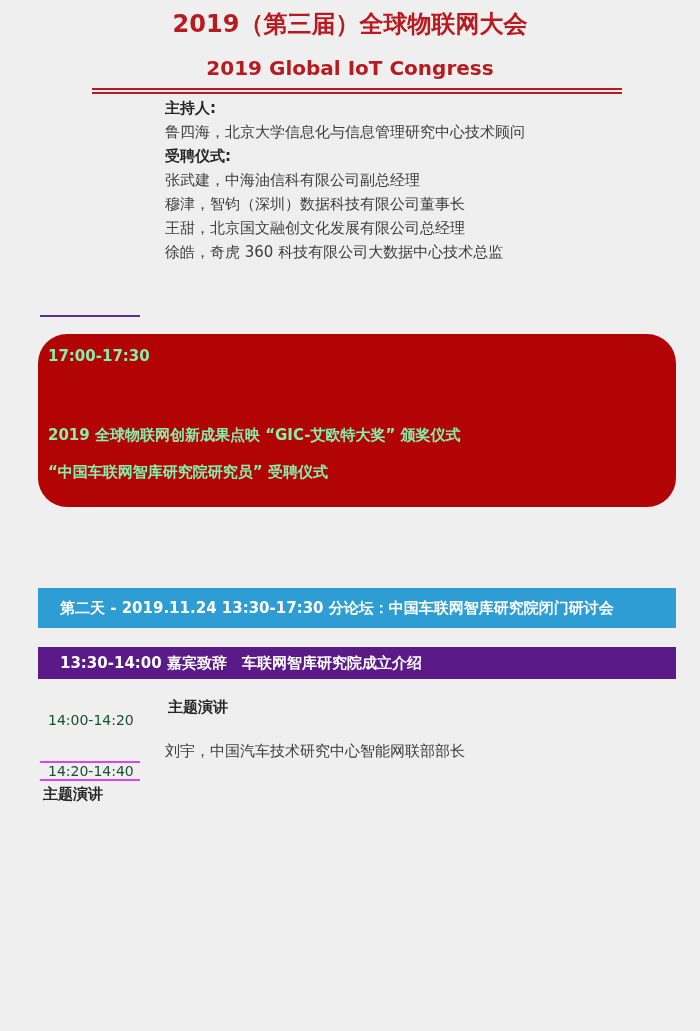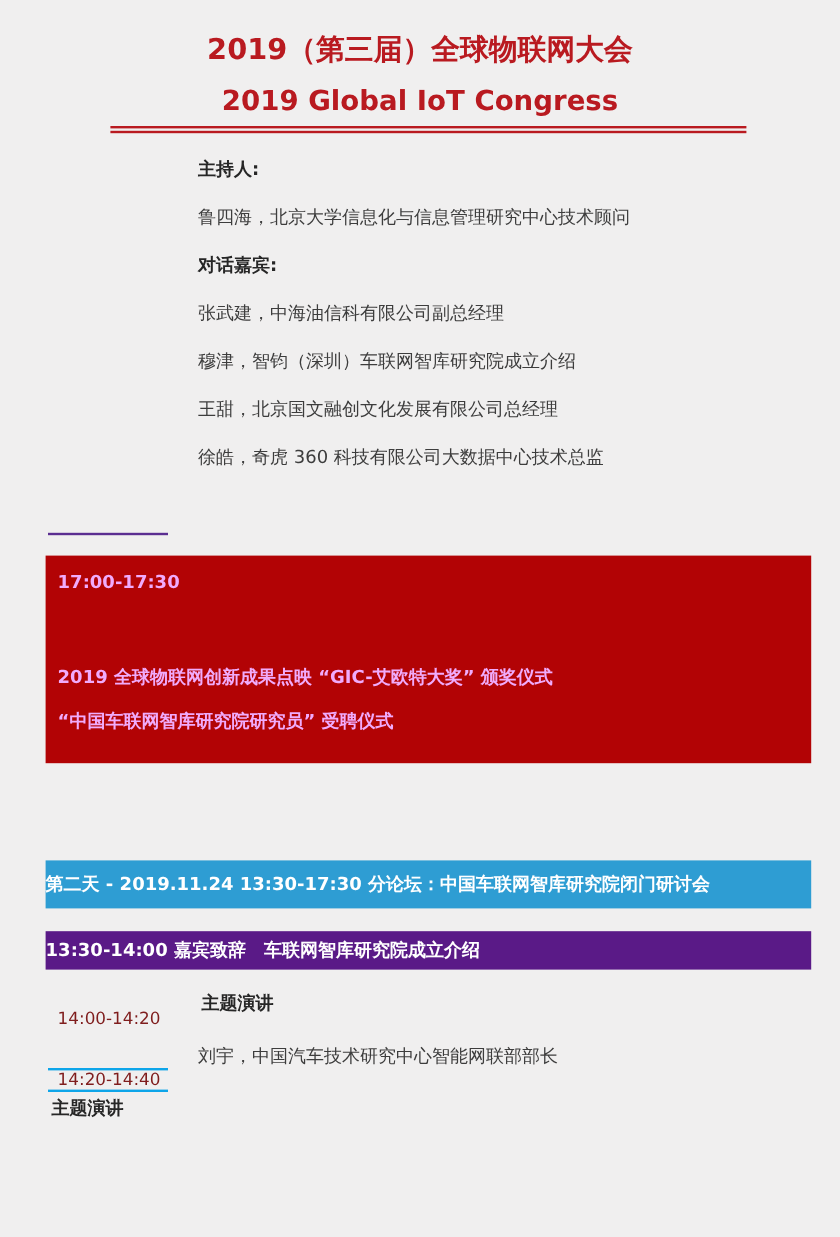--- a/index.html
+++ b/index.html
@@ -9,101 +9,102 @@
     height: 1031px;
     background: #F0EFEF;
     font-family: "DejaVu Sans", "Liberation Sans", sans-serif;
     color: #3D3D3D;
     overflow: hidden;
   }
 
   
   .title-cn {
     margin: 0;
-    padding-top: 27px;
+    padding-top: 10px;
     font-size: 24px;
     line-height: 28px;
     font-weight: bold;
     text-align: center;
     color: #B91A20;
   }
   .title-en {
     margin: 16px 0 0 0;
-    font-size: 23px;
+    font-size: 20px;
     line-height: 28px;
     font-weight: bold;
     text-align: center;
     color: #B91A20;
   }
   .double-rule {
     margin: 6px 0 0 92px;
     width: 530px;
     height: 2px;
     border-top: 2px solid #B91A20;
     border-bottom: 2px solid #B91A20;
   }
 
   
   .panel-info { margin: 0 40px 0 165px; }
   .panel-info p {
-    margin: 21px 0 0 0;
+    margin: 5px 0 0 0;
     font-size: 15px;
     line-height: 19px;
   }
   .label { font-weight: bold; color: #262626; }
 
   
   .divider {
     margin: 53px 0 0 40px;
     width: 100px;
     height: 0;
     border-top: 2px solid #5B2E91;
   }
 
   
   .award-block {
     margin: 17px 24px 0 38px;
     background: #B20305;
-    color: #f0abfc;
+    color: #86efac;
     font-weight: bold;
     font-size: 15px;
     padding: 14px 12px 26px 10px;
+    border-radius: 29px;
   }
   .award-block p { margin: 0; line-height: 17px; }
   .award-line1 { margin-top: 62px !important; }
   .award-line2 { margin-top: 20px !important; }
 
   
   .bar {
     margin: 0 24px 0 38px;
     display: flex;
     align-items: center;
-    padding-left: 0;
+    padding-left: 22px;
     color: #FFFFFF;
     font-weight: bold;
     font-size: 15px;
   }
   .day2-bar { margin-top: 81px; height: 40px; background: #2E9DD3; }
   .opening-bar { margin-top: 19px; height: 32px; background: #5A1A87; }
 
   
   .schedule { margin: 0 24px 0 40px; }
   .sched-row { display: flex; }
   .row-1 { height: 84px; }
   .row-2 { height: 43px; flex-direction: column; }
   .time-cell {
     width: 100px;
     margin-right: 25px;
     display: flex;
     align-items: center;
     padding-left: 8px;
     box-sizing: border-box;
-    border-bottom: 2px solid #0ea5e9;
+    border-bottom: 2px solid #d946ef;
     font-size: 14px;
-    color: #7f1d1d;
+    color: #14532d;
   }
   .content-cell { flex: 1; }
   .row-1 .content-cell { padding-top: 16px; }
   .row-2 .content-cell { display: flex; align-items: center; }
   .session-title {
     margin: 3px;
     font-size: 15px;
     line-height: 18px;
     font-weight: bold;
     color: #262626;
@@ -120,23 +121,23 @@
 
 <div class="page">
 
   <h1 class="title-cn">2019（第三届）全球物联网大会</h1>
   <h2 class="title-en">2019 Global IoT Congress</h2>
   <div class="double-rule"></div>
 
   <section class="panel-info">
     <p class="label">主持人:</p>
     <p>鲁四海，北京大学信息化与信息管理研究中心技术顾问</p>
-    <p class="label">对话嘉宾:</p>
+    <p class="label">受聘仪式:</p>
     <p>张武建，中海油信科有限公司副总经理</p>
-    <p>穆津，智钧（深圳）车联网智库研究院成立介绍</p>
+    <p>穆津，智钧（深圳）数据科技有限公司董事长</p>
     <p>王甜，北京国文融创文化发展有限公司总经理</p>
     <p>徐皓，奇虎 360 科技有限公司大数据中心技术总监</p>
   </section>
 
   <div class="divider"></div>
 
   <section class="award-block">
     <p>17:00-17:30</p>
     <p class="award-line1">2019 全球物联网创新成果点映 “GIC-艾欧特大奖” 颁奖仪式</p>
     <p class="award-line2">“中国车联网智库研究院研究员” 受聘仪式</p>

